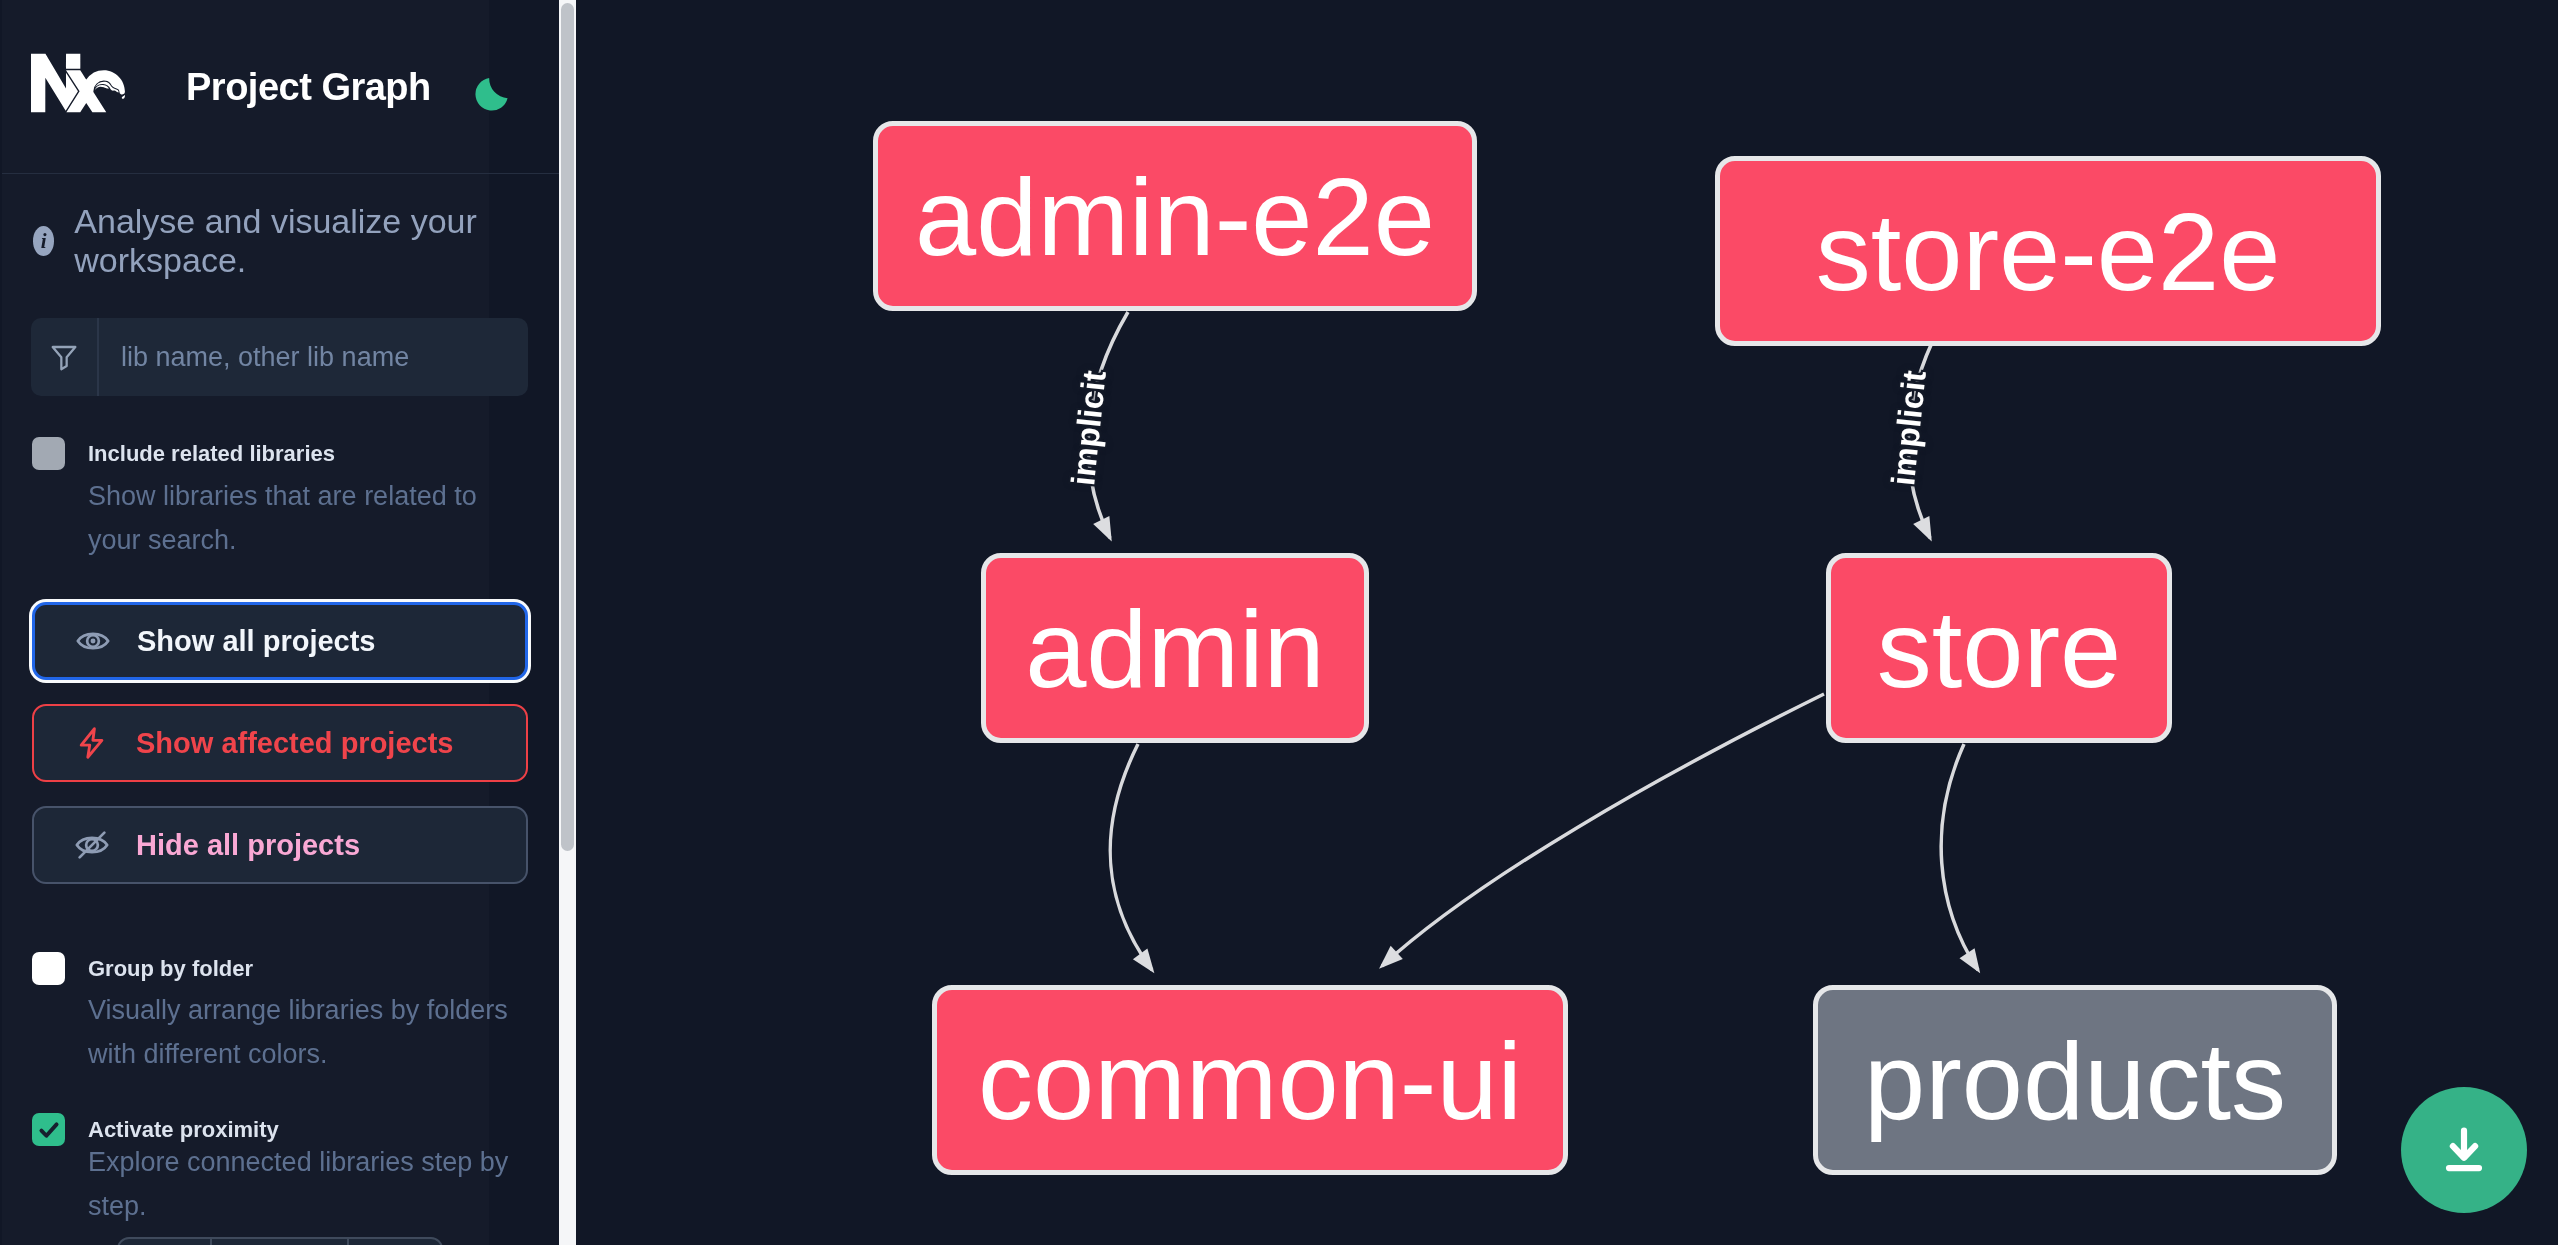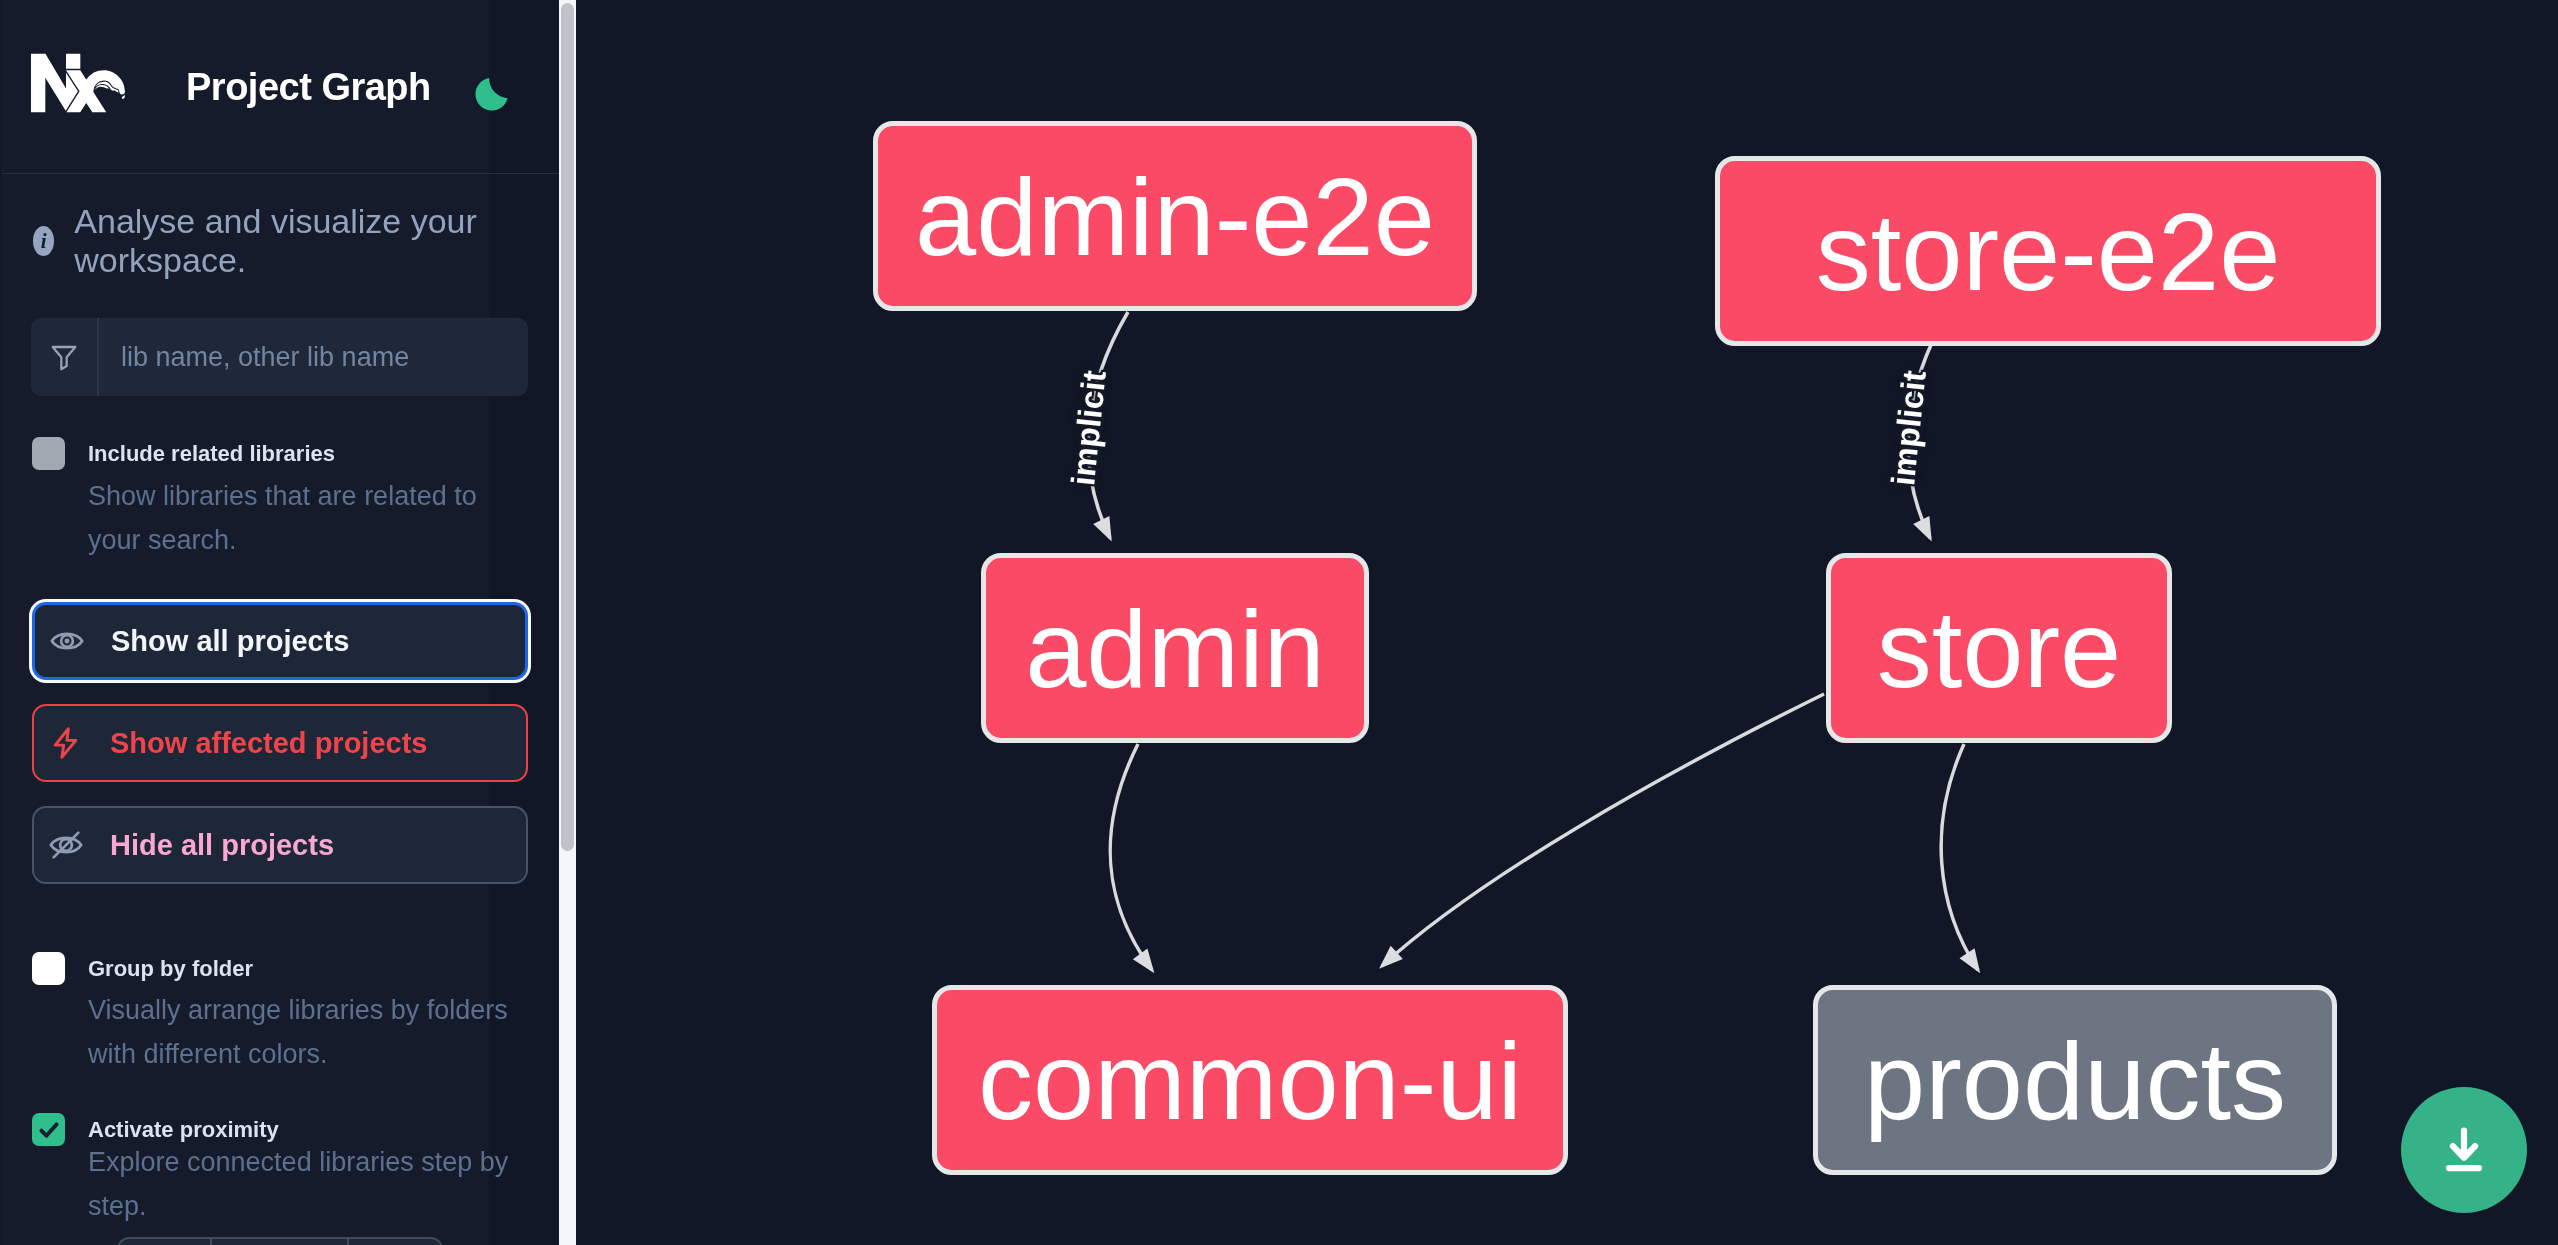--- a/index.html
+++ b/index.html
@@ -26,21 +26,21 @@
     font-size:27px;padding:0 22px;font-family:"Liberation Sans",sans-serif;}
   .search-input::placeholder{color:#7285a3;opacity:1;}
   .check-row{position:absolute;left:30px;display:flex;gap:23px;}
   .checkbox{width:33px;height:33px;border-radius:7px;flex:0 0 33px;cursor:pointer;}
   .checkbox.gray{background:#a2a9b3;}
   .checkbox.white{background:#ffffff;}
   .checkbox.green{background:#2fbe8c;display:flex;align-items:center;justify-content:center;}
   .check-label{font-size:22px;font-weight:700;color:#dce3ee;line-height:33px;}
   .check-desc{position:absolute;left:86px;width:428px;font-size:27px;line-height:44px;color:#5d7090;}
   .sb-btn{position:absolute;left:30px;width:496px;height:78px;border-radius:14px;background:#1d2737;
-    display:flex;align-items:center;gap:26px;padding:0 14px;cursor:pointer;border:2px solid #47536a;}
+    display:flex;align-items:center;gap:26px;padding:0 40px;cursor:pointer;border:2px solid #47536a;}
   .sb-btn .btn-label{font-size:29px;font-weight:700;color:#f9a8d4;}
   .sb-btn.focused{border:3px solid #2166e8;box-shadow:0 0 0 3px #f8fafc;}
   .sb-btn.focused .btn-label{color:#f2f6fb;}
   .sb-btn.affected{border:2px solid #ee4046;}
   .sb-btn.affected .btn-label{color:#f0444b;}
   .segmented{position:absolute;left:115px;top:1237px;width:326px;height:20px;background:#1d2737;
     border:2px solid #3f4a5c;border-radius:12px 12px 0 0;display:flex;}
   .segmented .seg{border-right:2px solid #3f4a5c;}
   .seg1{width:93px;}.seg2{width:137px;}.seg3{flex:1;border-right:none!important;}
   

